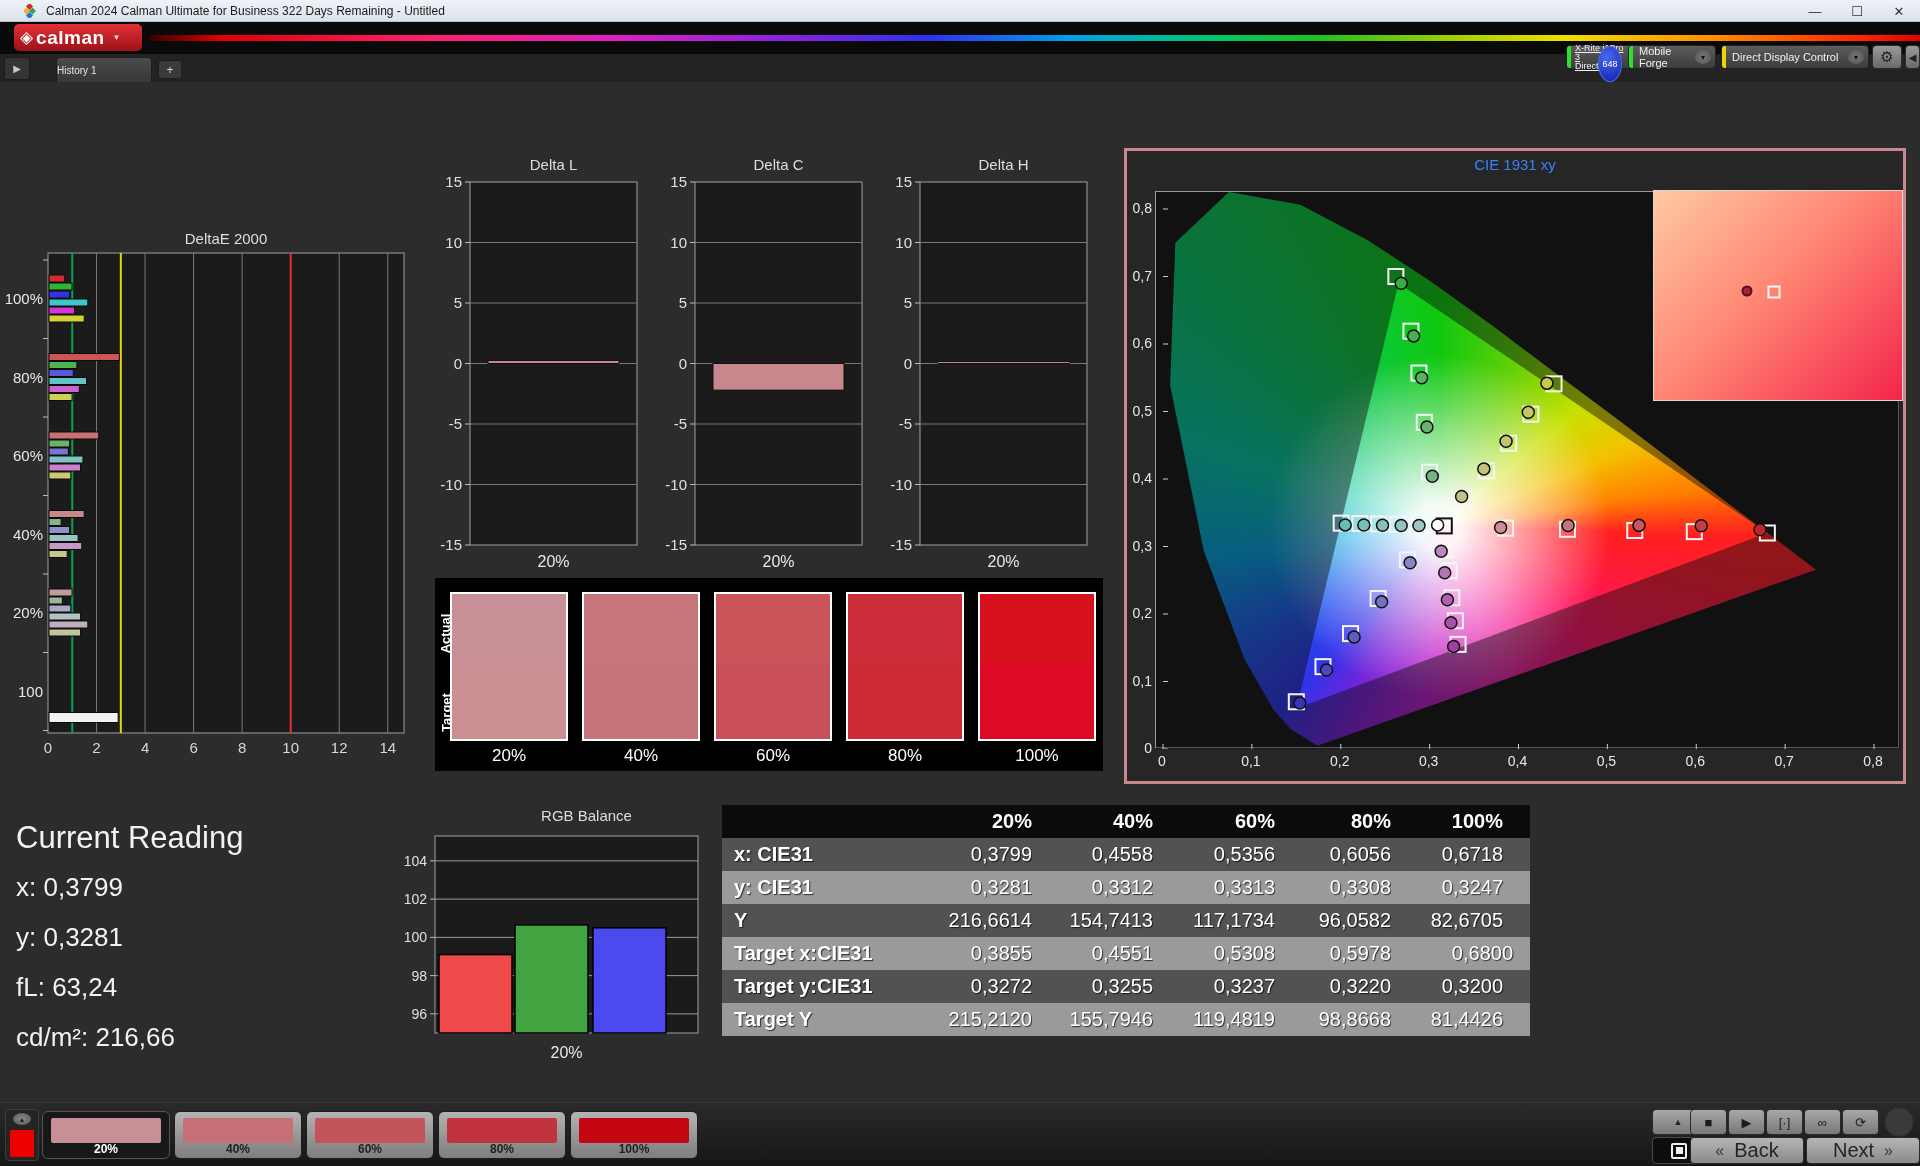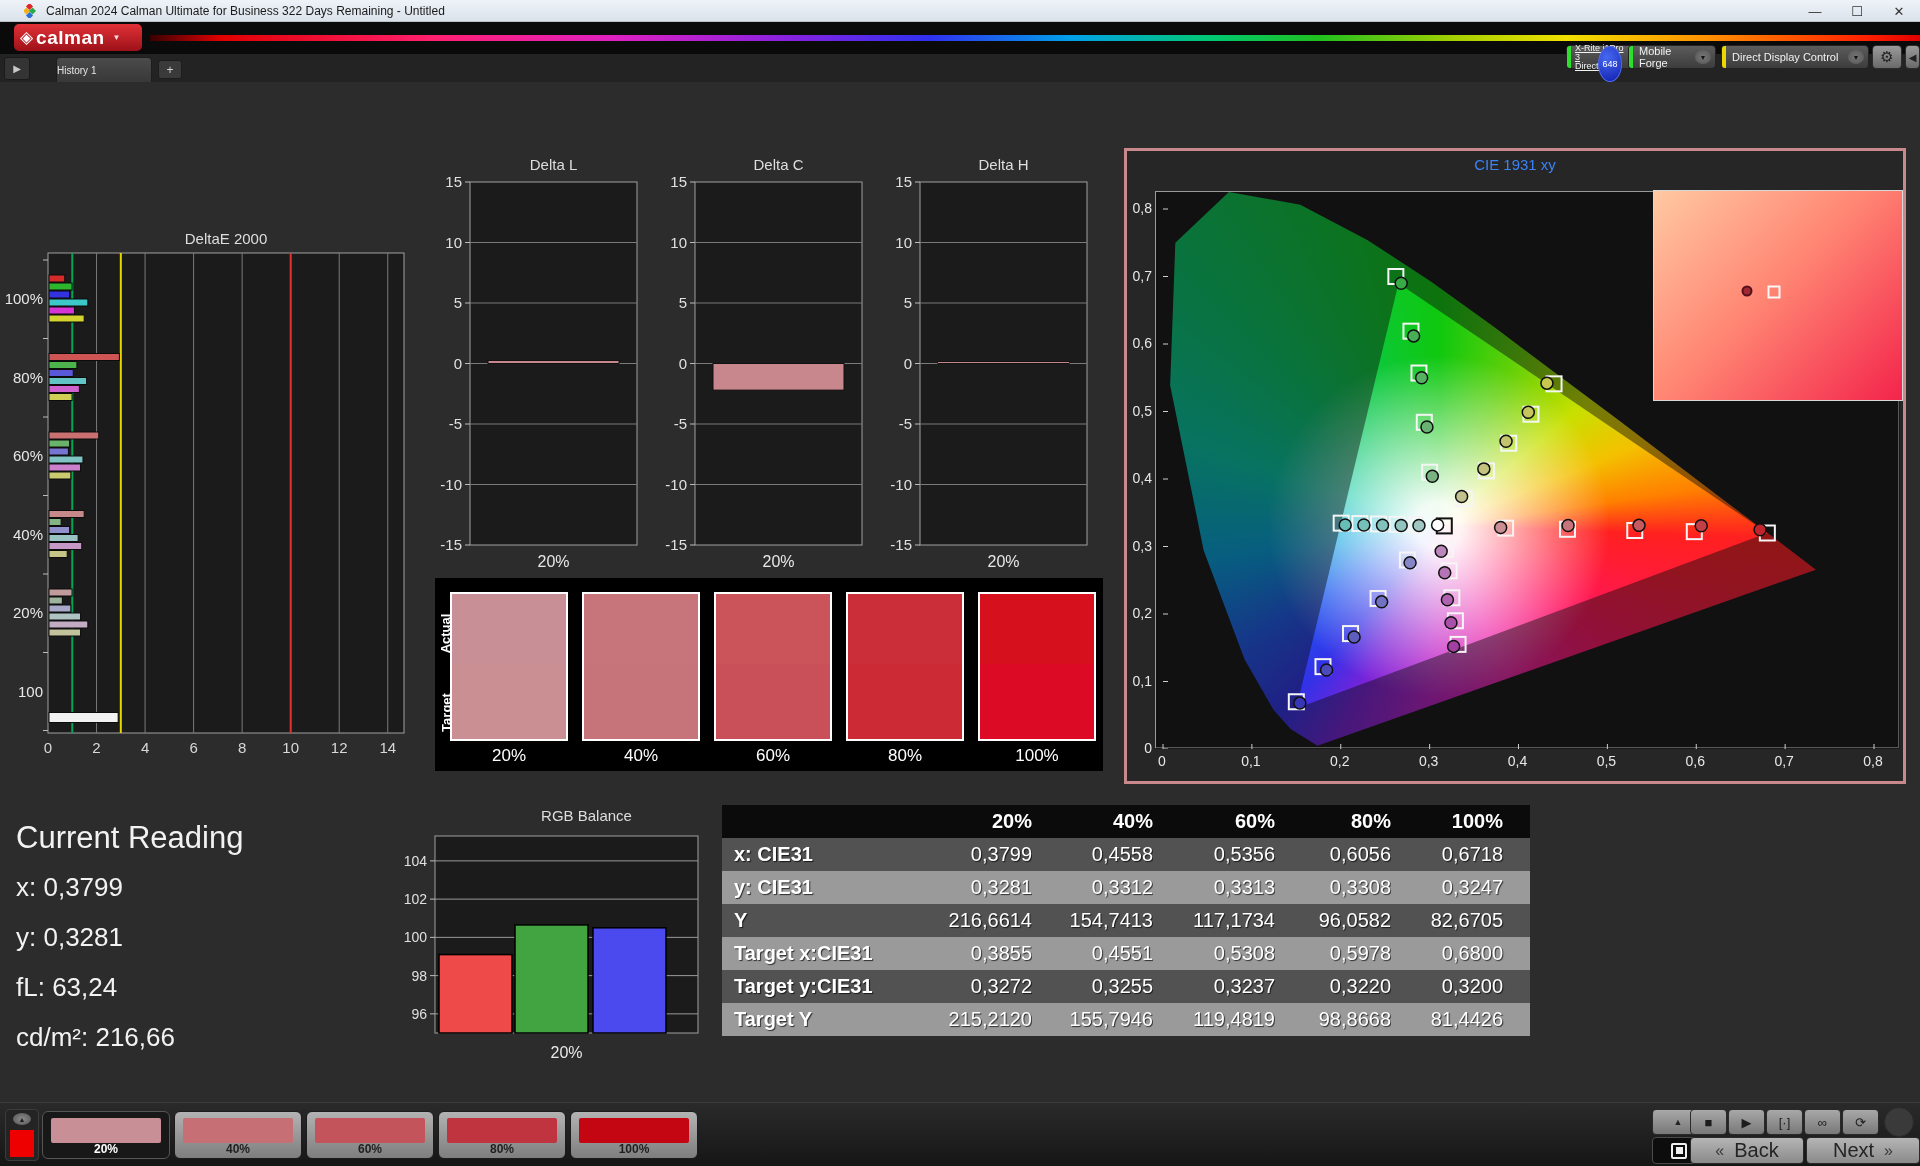--- a/index.html
+++ b/index.html
@@ -579,21 +579,21 @@
             <td>117,1734</td>
             <td>96,0582</td>
             <td style="padding-right:27px">82,6705</td>
           </tr>
           <tr class="light">
             <td class="rowlabel">Target x:CIE31</td>
             <td>0,3855</td>
             <td>0,4551</td>
             <td>0,5308</td>
             <td>0,5978</td>
-            <td style="padding-right:27px">0,6800</td>
+            <td style="padding-right:17px">0,6800</td>
           </tr>
           <tr class="dark">
             <td class="rowlabel">Target y:CIE31</td>
             <td>0,3272</td>
             <td>0,3255</td>
             <td>0,3237</td>
             <td>0,3220</td>
             <td style="padding-right:27px">0,3200</td>
           </tr>
           <tr class="light">

